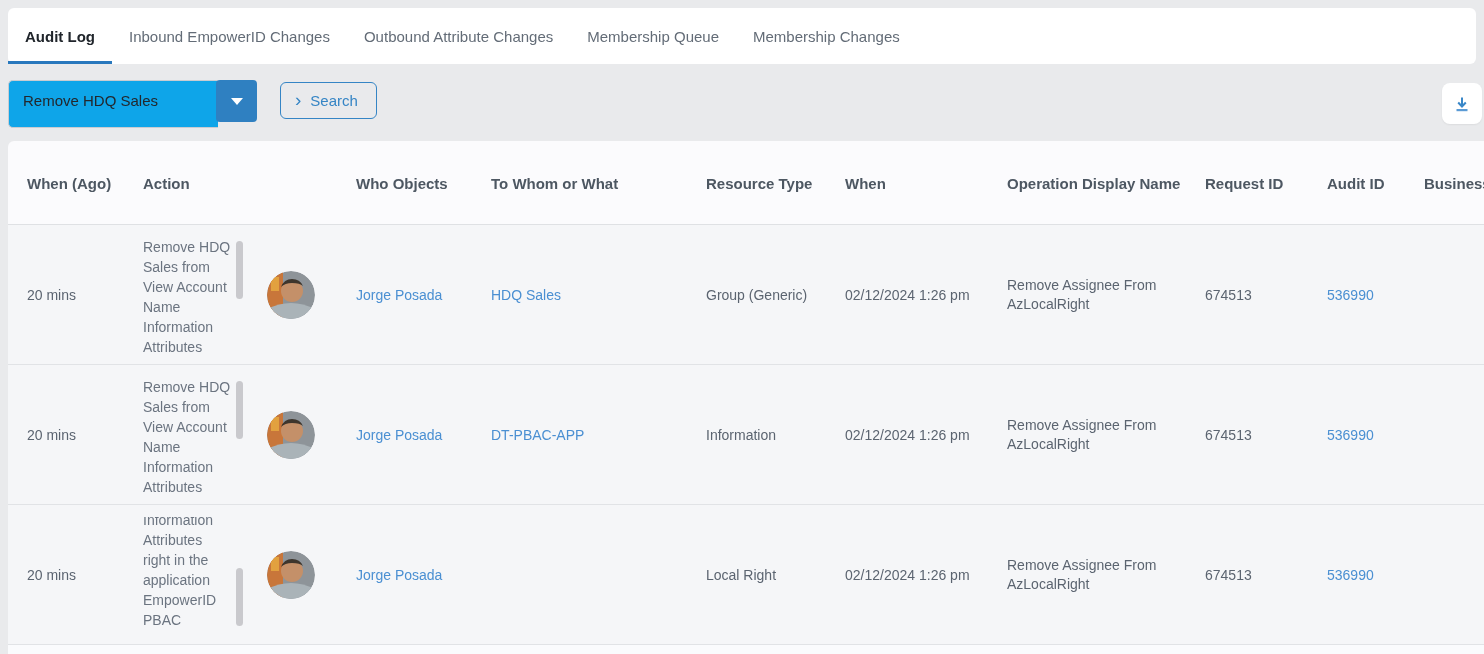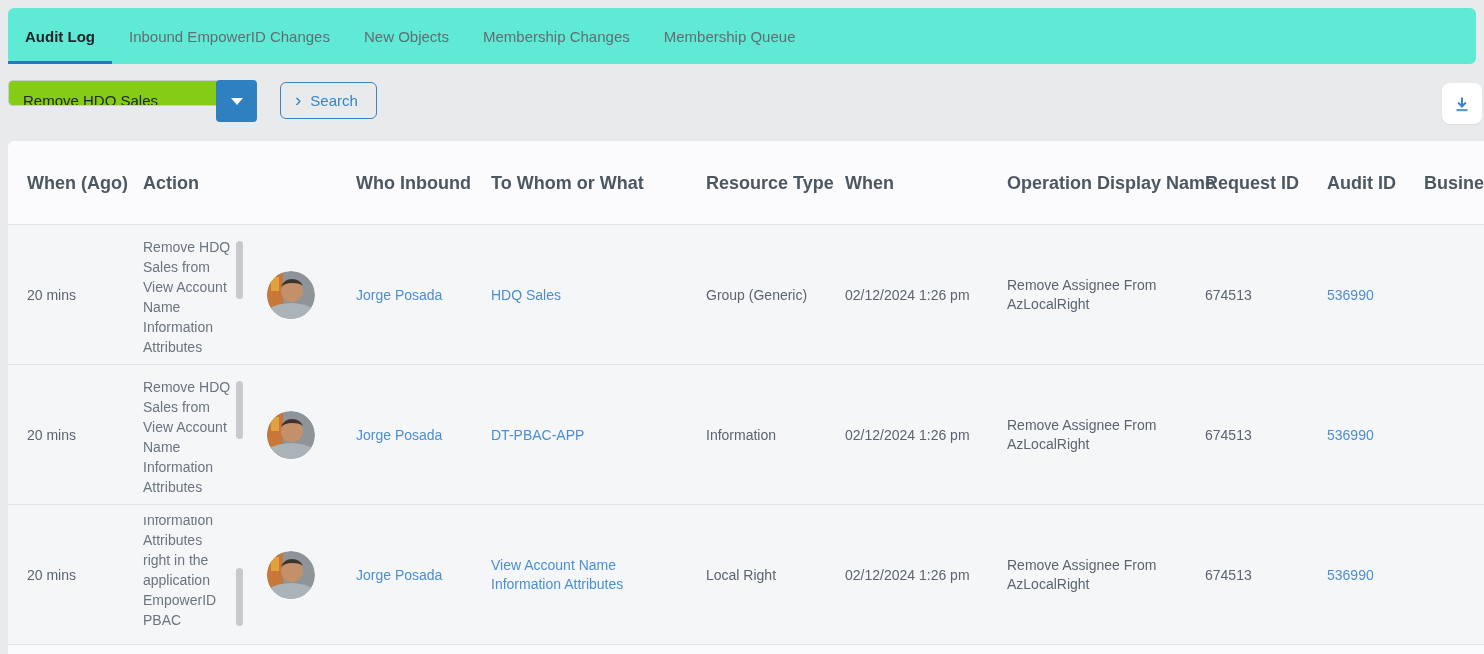--- a/index.html
+++ b/index.html
@@ -7,38 +7,38 @@
   body {
     font-family: "Liberation Sans", sans-serif;
     background: #e9eaec;
     position: relative;
     color: #5b6470;
   }
 
   
   .tabbar {
     position: absolute; left: 8px; top: 8px; right: 8px; height: 56px;
-    background: #5eead4; border-radius: 6px;
+    background: #ffffff; border-radius: 6px;
     display: flex; align-items: stretch;
   }
   .tab {
     position: relative; display: flex; align-items: center;
     padding: 0 17px; font-size: 15px; color: #636c77; cursor: default;
     white-space: nowrap;
   }
   .tab.active { color: #20252b; font-weight: bold; }
   .tab.active::after {
     content: ""; position: absolute; left: 0; right: 0; bottom: 0;
     height: 3px; background: #2878bd;
   }
 
   
   .filter-group { position: absolute; left: 8px; top: 80px; height: 42px; display: flex; }
   .filter-input {
-    width: 210px; height: 26px; background: #84cc16;
+    width: 210px; height: 48px; background: #0ea5e9;
     border: 1px solid #c9ccd1; border-right: none; border-radius: 5px 0 0 5px;
     font-size: 15px; color: #23272d; line-height: 40px; padding-left: 14px;
     white-space: nowrap; overflow: hidden;
   }
   .filter-button {
     width: 41px; height: 42px; background: #2f80c1; border-radius: 4px;
     margin-left: -2px; display: flex; align-items: center; justify-content: center;
   }
   .caret-down {
     width: 0; height: 0;
@@ -60,21 +60,21 @@
   }
 
   
   .table-card {
     position: absolute; left: 8px; top: 141px; width: 1600px; bottom: 0;
     background: #fbfbfd; border-top-left-radius: 6px;
   }
   .thead { position: relative; height: 84px; border-bottom: 1px solid #dfe1e4; }
   .th {
     position: absolute; top: 50%; transform: translateY(-50%);
-    font-size: 18px; font-weight: bold; color: #4d5762; white-space: nowrap;
+    font-size: 15px; font-weight: bold; color: #4d5762; white-space: nowrap;
   }
   .trow {
     position: relative; height: 140px; background: #f5f6f8;
     border-bottom: 1px solid #e1e3e6;
   }
   .cell {
     position: absolute; top: 50%; transform: translateY(-50%);
     font-size: 14px; color: #5b6470; white-space: nowrap;
   }
   .cell.wrap { white-space: normal; line-height: 19px; }
@@ -118,23 +118,23 @@
     position: absolute; left: 0; right: 0; bottom: 0; height: 9px;
     background: #fafbfd;
   }
 </style>
 </head>
 <body>
 
 <nav class="tabbar">
   <div class="tab active">Audit Log</div>
   <div class="tab">Inbound EmpowerID Changes</div>
-  <div class="tab">New Objects</div>
+  <div class="tab">Outbound Attribute Changes</div>
+  <div class="tab">Membership Queue</div>
   <div class="tab">Membership Changes</div>
-  <div class="tab">Membership Queue</div>
 </nav>
 
 <div class="filter-group">
   <div class="filter-input">Remove HDQ Sales</div>
   <div class="filter-button">
     <span class="caret-down"></span>
   </div>
 </div>
 
 <button class="search-btn">
@@ -148,21 +148,21 @@
     <path d="M5.2 7.5 L9 11.5 L12.8 7.5" stroke="#3987c8" stroke-width="2" fill="none"></path>
     <rect x="3.5" y="14" width="11" height="2.2" fill="#5b9bd5"></rect>
   </svg>
 </button>
 
 <div class="table-card">
 
   <div class="thead">
     <div class="th c-whenago">When (Ago)</div>
     <div class="th c-action">Action</div>
-    <div class="th c-who">Who Inbound</div>
+    <div class="th c-who">Who Objects</div>
     <div class="th c-towhom">To Whom or What</div>
     <div class="th c-resource">Resource Type</div>
     <div class="th c-when">When</div>
     <div class="th c-opname">Operation Display Name</div>
     <div class="th c-request">Request ID</div>
     <div class="th c-task">Audit ID</div>
     <div class="th c-business">Business Request</div>
   </div>
 
   <div class="trow">
@@ -255,23 +255,20 @@
           <path d="M0 38 Q24 26 48 38 L48 48 L0 48 Z" fill="#aab3b8"></path>
           <circle cx="25" cy="20" r="11" fill="#c49069"></circle>
           <path d="M14 16 Q17 8 25 8 Q33 8 36 15 Q33 12 25 12 Q18 12 14 16 Z" fill="#3d352c"></path>
           <path d="M19 25 Q25 29 31 25 Q28 27 25 27 Q22 27 19 25 Z" fill="#fdfdfd"></path>
         </g>
       </svg>
     </div>
     <div class="cell c-who">
       <span class="link">Jorge Posada</span>
     </div>
-    <div class="cell c-towhom wrap">
-      <span class="link">View Account Name Information Attributes</span>
-    </div>
     <div class="cell c-resource">Local Right</div>
     <div class="cell c-when">02/12/2024 1:26 pm</div>
     <div class="cell c-opname wrap">Remove Assignee From AzLocalRight</div>
     <div class="cell c-request">674513</div>
     <div class="cell c-task">
       <span class="link">536990</span>
     </div>
     <div class="cell c-business"></div>
   </div>
 

